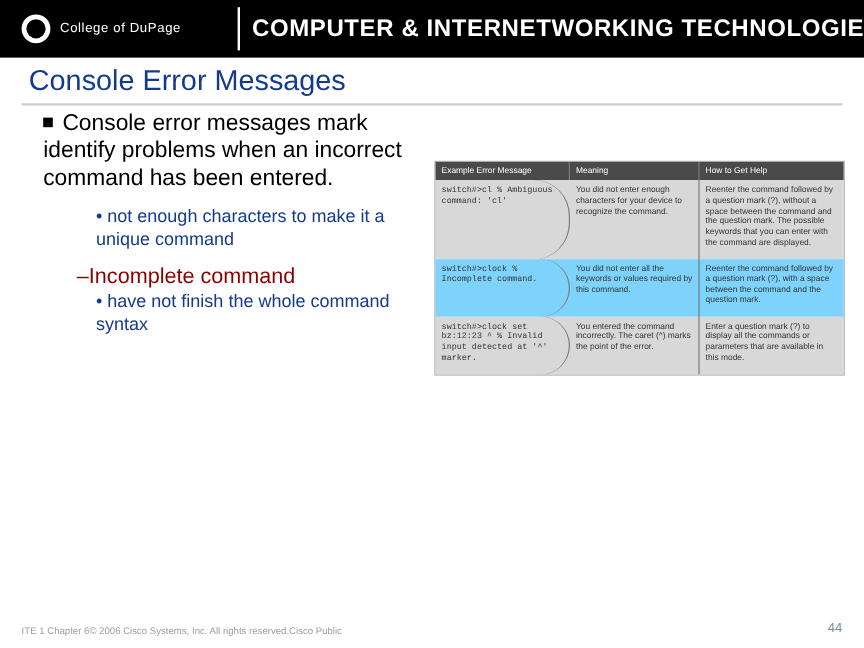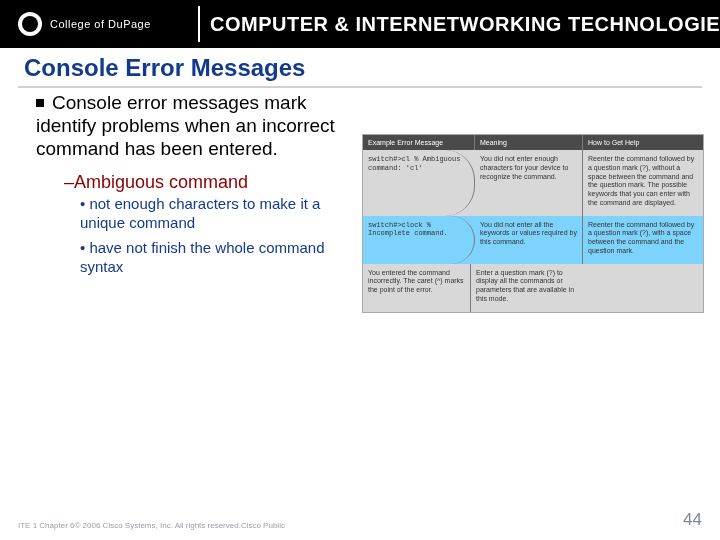--- a/index.html
+++ b/index.html
@@ -66,21 +66,21 @@
     font-weight: 900;
     font-size: 20px;
     letter-spacing: 0.5px;
     white-space: nowrap;
   }
   .slide-title {
     position: absolute;
     left: 24px;
     top: 54px;
     color: #143a8c;
-    font-weight: 700;
+    font-weight: 400;
     font-size: 24px;
   }
   .title-underline {
     position: absolute;
     left: 18px;
     top: 86px;
     width: 684px;
     border-top: 2px solid #d0d0d0;
   }
   .body {
@@ -159,21 +159,21 @@
     width: 684px;
     font-size: 8px;
     color: #9aa0a6;
     display: flex;
   }
   .footer .pg {
     position: absolute;
     right: 0;
     bottom: 0;
     color: #7e8a99;
-    font-size: 17px;
+    font-size: 11px;
   }
 </style>
 </head>
 <body>
 
 <div class="banner">
   <div class="banner-left">
     <div class="logo-circle"></div>
     <div class="college-text">College of DuPage</div>
   </div>
@@ -182,23 +182,23 @@
 </div>
 
 <div class="slide-title">Console Error Messages</div>
 <div class="title-underline"></div>
 
 <div class="body">
   <div class="bullet-main">
     <span class="sq"></span><span>Console error messages mark identify problems when an incorrect command has been entered.</span>
   </div>
 
-  <div class="sub1">–Ambiguous command</div>
   <div class="sub2">• not enough characters to make it a unique command</div>
 
+  <div class="sub1">–Incomplete command</div>
   <div class="sub2">• have not finish the whole command syntax</div>
 
 </div>
 
 <div class="tbl">
   <div class="tbl-head">
     <div class="c1">Example Error Message</div>
     <div class="c2">Meaning</div>
     <div class="c3">How to Get Help</div>
   </div>
@@ -209,20 +209,23 @@
     <div class="c3">Reenter the command followed by a question mark (?), without a space between the command and the question mark.
 The possible keywords that you can enter with the command are displayed.</div>
   </div>
   <div class="tbl-row r-odd">
     <div class="c1 code">switch#&gt;clock
 % Incomplete command.</div>
     <div class="c2">You did not enter all the keywords or values required by this command.</div>
     <div class="c3">Reenter the command followed by a question mark (?), with a space between the command and the question mark.</div>
   </div>
   <div class="tbl-row r-even">
+    <div class="c1 code">switch#&gt;clock set bz:12:23
+           ^
+% Invalid input detected at '^' marker.</div>
     <div class="c2">You entered the command incorrectly. The caret (^) marks the point of the error.</div>
     <div class="c3">Enter a question mark (?) to display all the commands or parameters that are available in this mode.</div>
   </div>
 </div>
 
 <div class="footer">
   <span>ITE 1 Chapter 6</span>
   <span>© 2006 Cisco Systems, Inc. All rights reserved.</span>
   <span>Cisco Public</span>
   <span class="pg">44</span>

